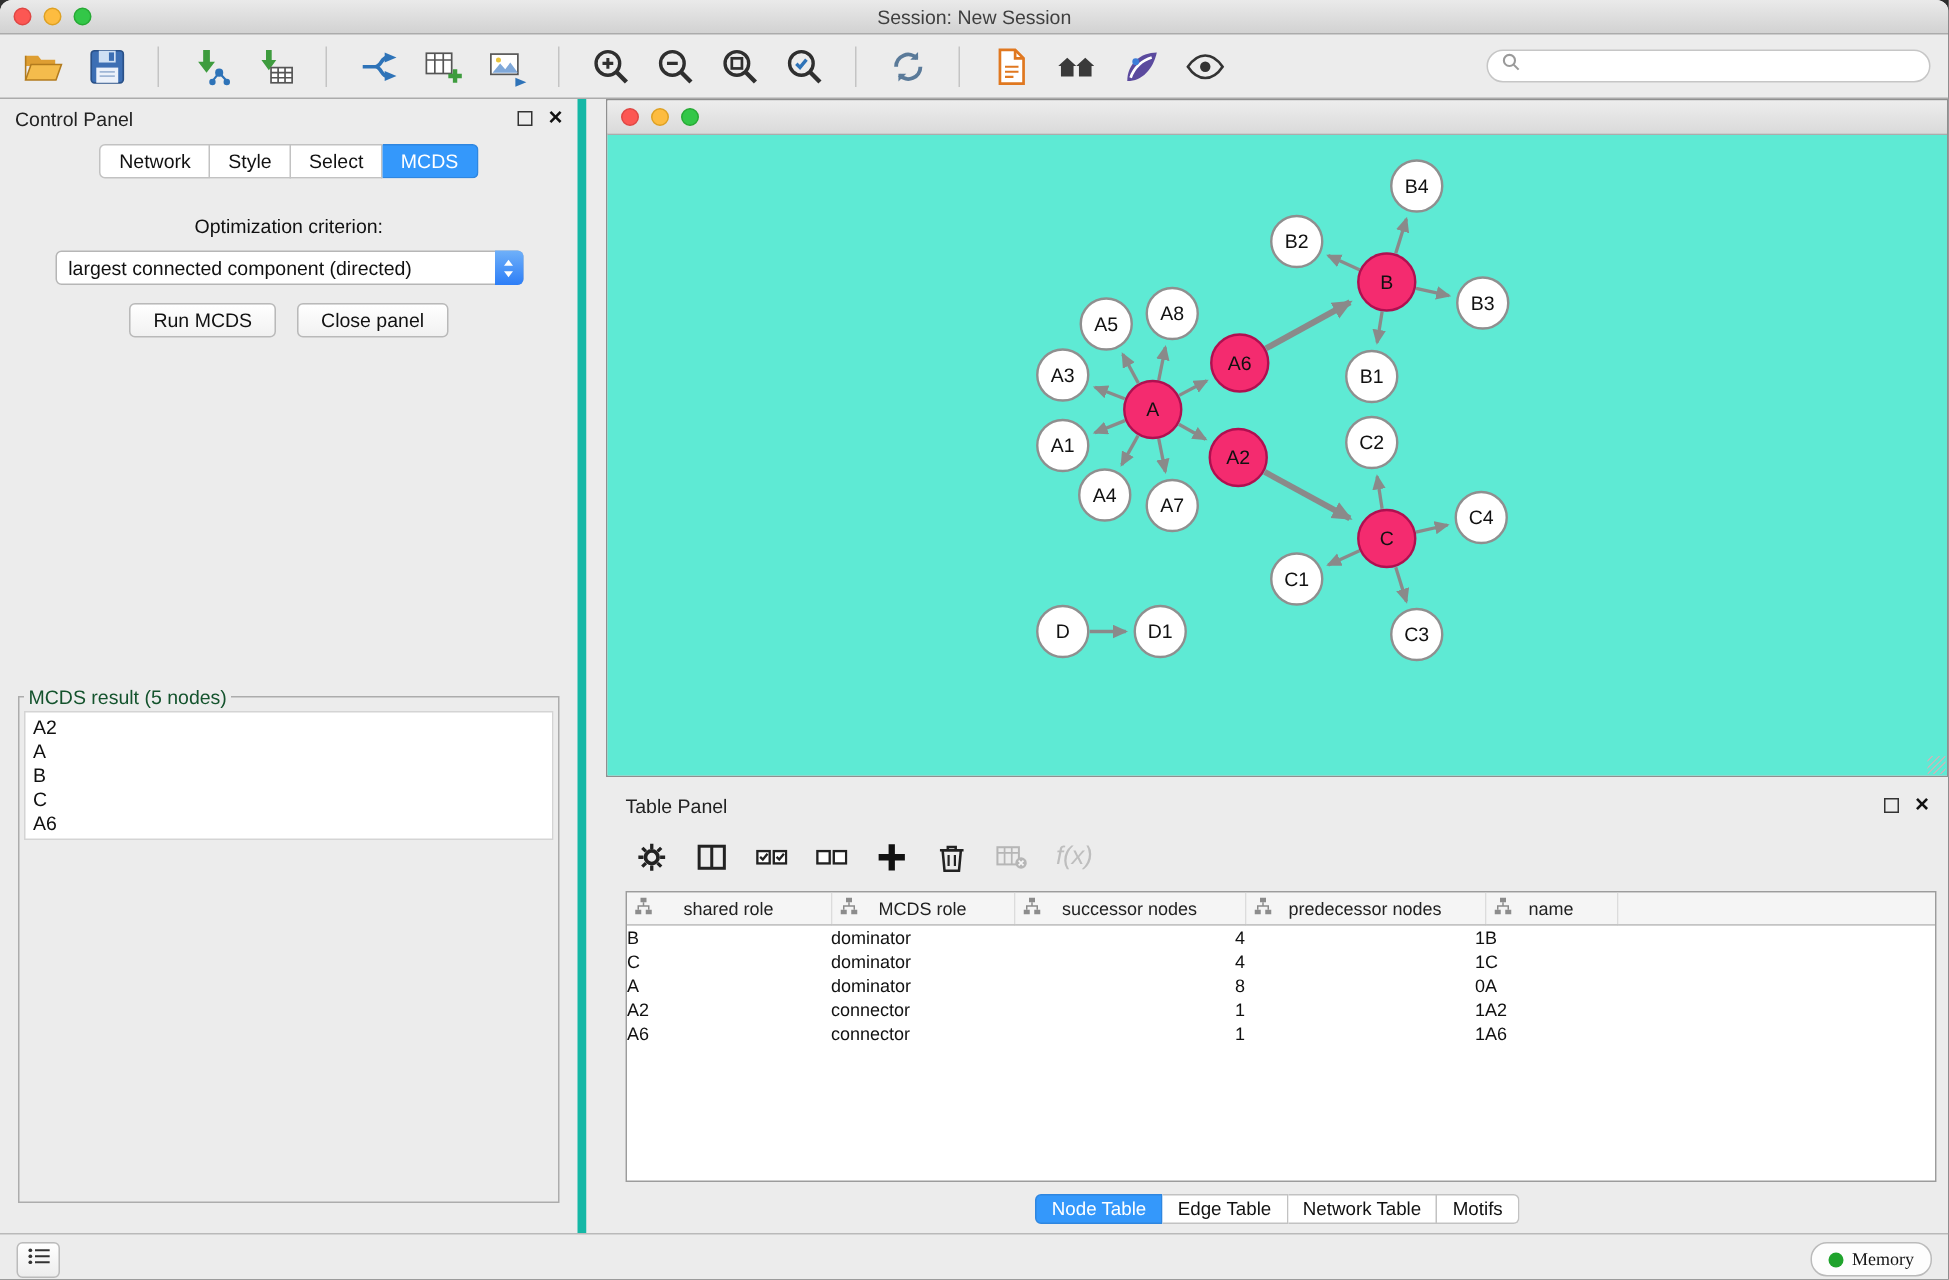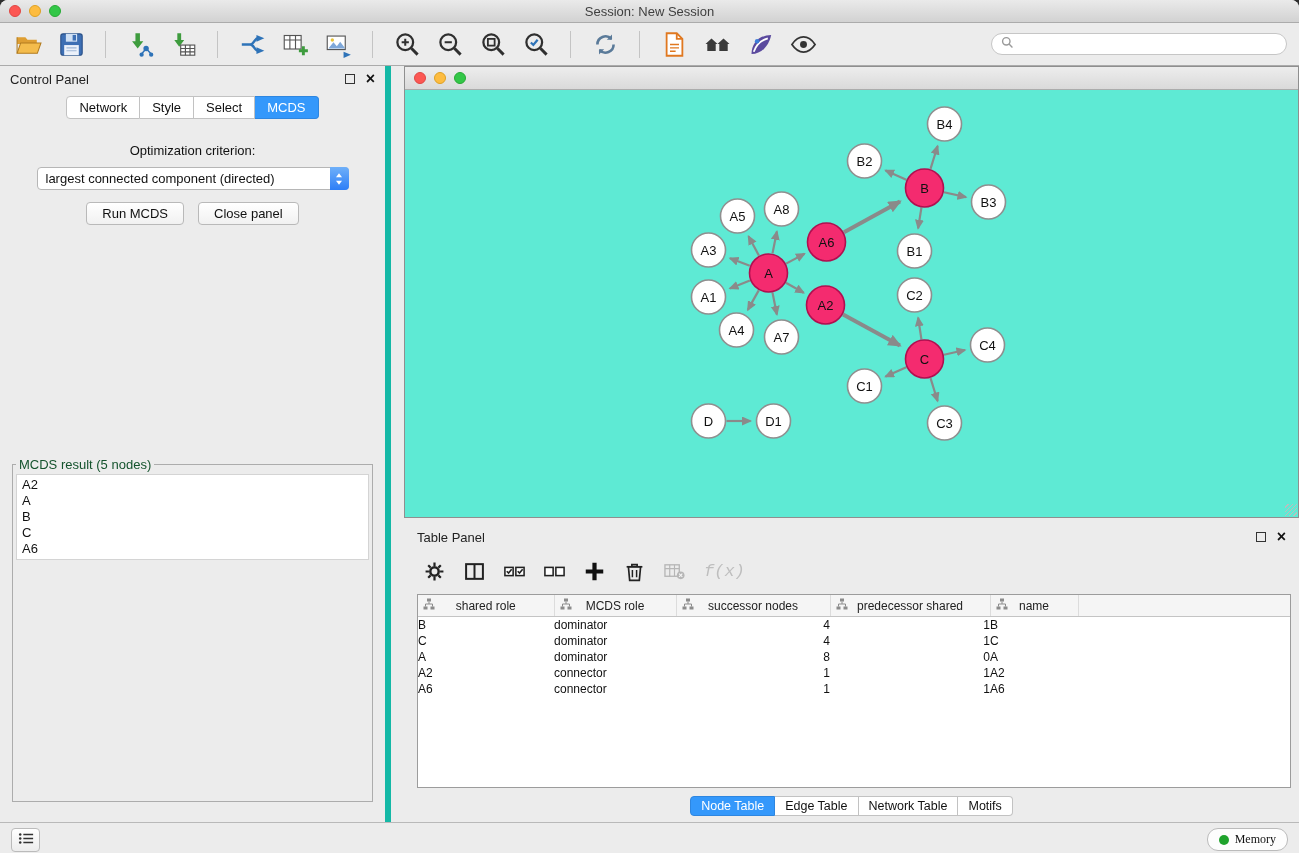--- a/index.html
+++ b/index.html
@@ -61,21 +61,21 @@
   .net-canvas svg{position:absolute;left:0;top:0;}
   .resize-handle{position:absolute;right:1px;bottom:1px;width:12px;height:12px;
                  background:repeating-linear-gradient(135deg,transparent 0 2px,#BDBDBD 2px 3px);}
   
   .table-panel{margin-top:6px;flex:1;display:flex;flex-direction:column;min-height:0;}
   .table-panel .panel-header{padding:0 13px;}
   .table-toolbar{height:42px;flex:none;display:flex;align-items:center;gap:19px;padding:0 20px;}
   .tt-btn{display:flex;align-items:center;justify-content:center;cursor:default;}
   .tt-btn svg{width:21px;height:21px;}
   .tt-btn.disabled{opacity:.55;}
-  .fx{font-family:Liberation Mono, monospace;font-style:italic;font-size:17px;color:#9A9A9A;}
+  .fx{font-family:Liberation Sans, sans-serif;font-style:italic;font-size:17px;color:#9A9A9A;}
   .table-wrap{margin:2px 8px 0 13px;background:#fff;border:1px solid #9C9C9C;flex:1;overflow:hidden;}
   table.node-table{border-collapse:collapse;table-layout:fixed;width:100%;font-size:12px;}
   table.node-table th{height:19px;background:#F5F5F5;border-bottom:1px solid #C4C4C4;border-right:1px solid #DCDCDC;
       font-weight:normal;position:relative;text-align:center;color:#222;overflow:hidden;white-space:nowrap;}
   table.node-table th.filler{border-right:none;}
   th .col-ico{position:absolute;left:5px;top:3px;}
   th .col-ico svg{width:12px;height:12px;}
   table.node-table td{height:16px;padding:0;color:#111;white-space:nowrap;overflow:hidden;}
   td.c0{padding-left:9px;} td.c1{padding-left:10px;}
   td.c2{text-align:right;padding-right:19px;} td.c3{text-align:right;padding-right:17px;}
@@ -457,21 +457,21 @@
                         <rect x="4" y="0.5" width="4" height="3" fill="#8C8C8C"></rect>
                         <rect x="0.5" y="8.5" width="4" height="3" fill="#8C8C8C"></rect>
                         <rect x="7.5" y="8.5" width="4" height="3" fill="#8C8C8C"></rect>
                         <path d="M6 3.5v2.5M2.5 8.5V6h7v2.5" stroke="#8C8C8C" fill="none"></path>
                       </svg></span><span>successor nodes</span></th>
                   <th><span class="col-ico"><svg viewBox="0 0 12 12">
                         <rect x="4" y="0.5" width="4" height="3" fill="#8C8C8C"></rect>
                         <rect x="0.5" y="8.5" width="4" height="3" fill="#8C8C8C"></rect>
                         <rect x="7.5" y="8.5" width="4" height="3" fill="#8C8C8C"></rect>
                         <path d="M6 3.5v2.5M2.5 8.5V6h7v2.5" stroke="#8C8C8C" fill="none"></path>
-                      </svg></span><span>predecessor shared</span></th>
+                      </svg></span><span>predecessor nodes</span></th>
                   <th><span class="col-ico"><svg viewBox="0 0 12 12">
                         <rect x="4" y="0.5" width="4" height="3" fill="#8C8C8C"></rect>
                         <rect x="0.5" y="8.5" width="4" height="3" fill="#8C8C8C"></rect>
                         <rect x="7.5" y="8.5" width="4" height="3" fill="#8C8C8C"></rect>
                         <path d="M6 3.5v2.5M2.5 8.5V6h7v2.5" stroke="#8C8C8C" fill="none"></path>
                       </svg></span><span>name</span></th>
                   <th class="filler"></th>
                 </tr>
               </thead>
             <tbody>

